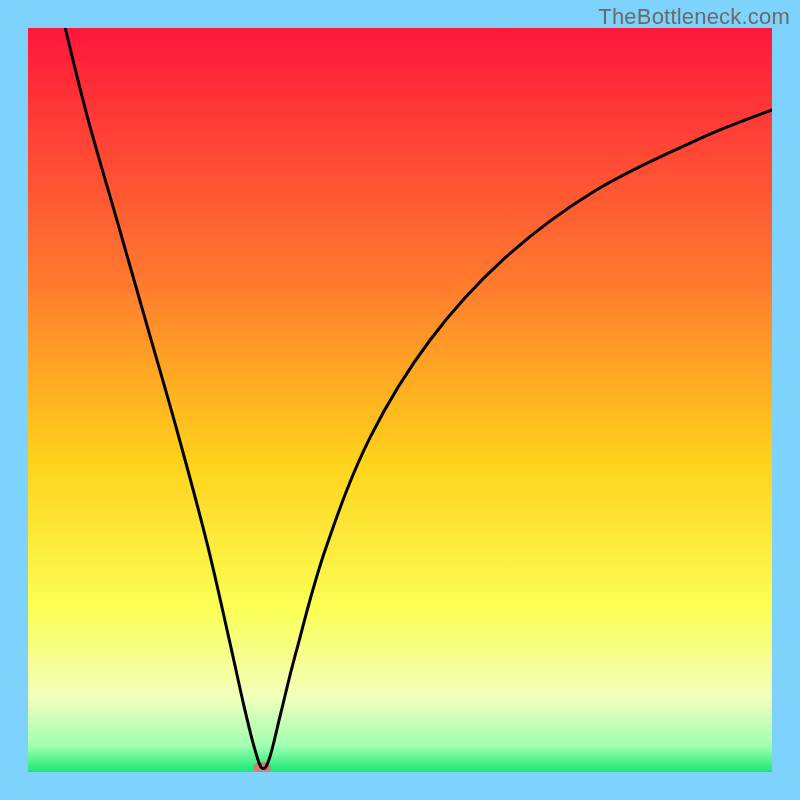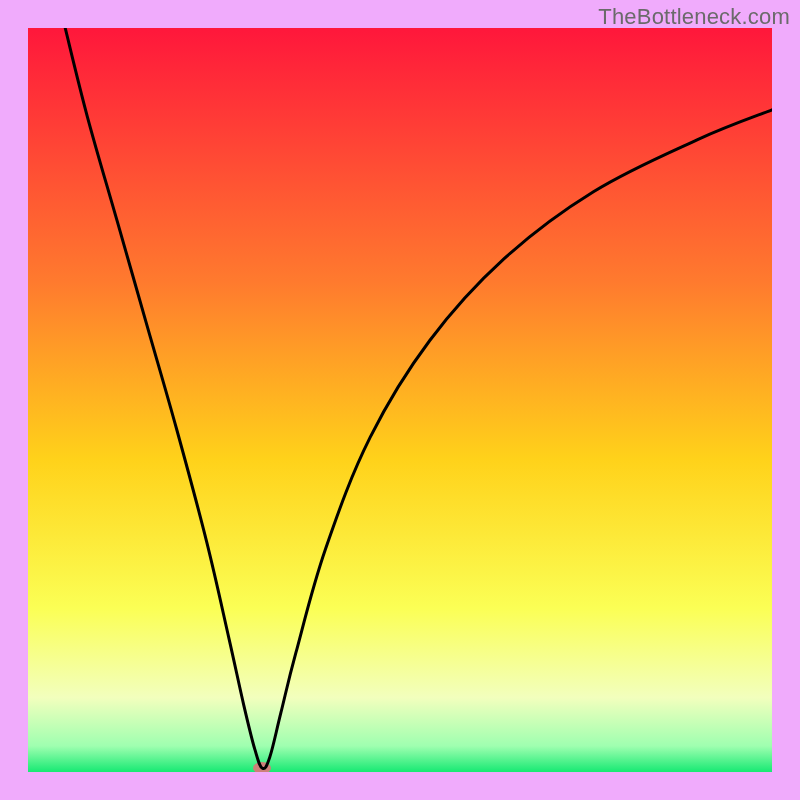--- a/index.html
+++ b/index.html
@@ -8,21 +8,21 @@
     width: 800px;
     height: 800px;
     background: #000;
     overflow: hidden;
     font-family: Arial, Helvetica, sans-serif;
   }
   .frame {
     position: relative;
     width: 800px;
     height: 800px;
-    background: #f0abfc;
+    background: #7dd3fc;
   }
   .plot-area {
     position: absolute;
     left: 28px;
     top: 28px;
     width: 744px;
     height: 744px;
     overflow: hidden;
   }
   .gradient-bg {

